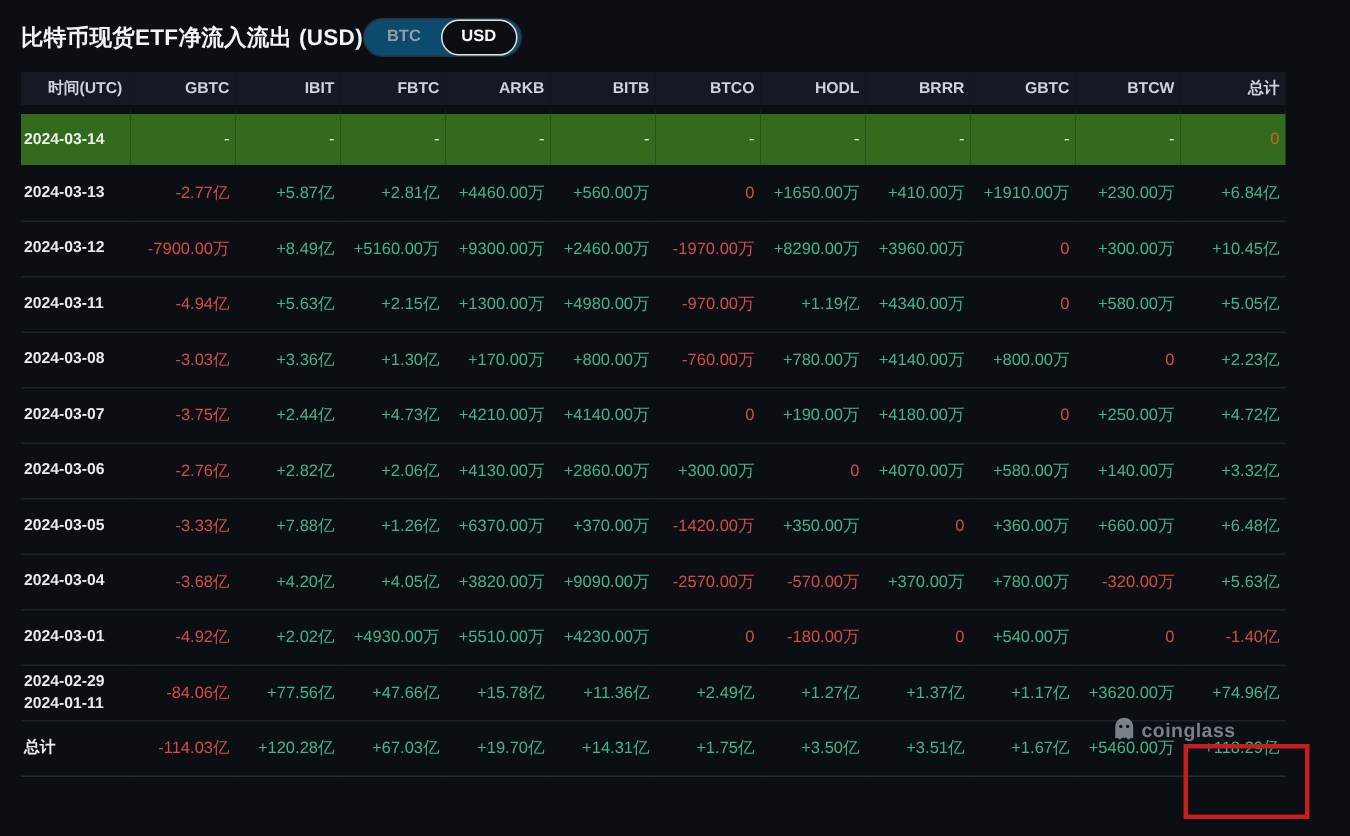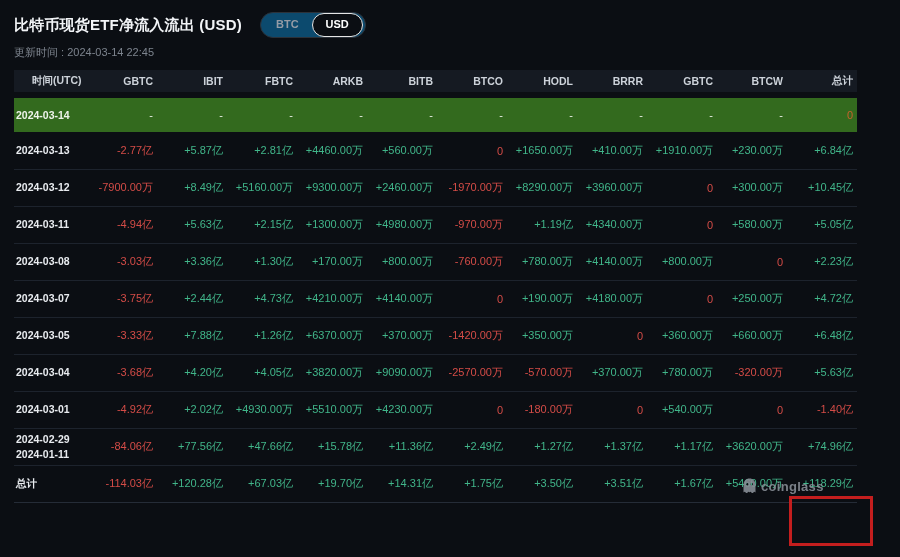--- a/index.html
+++ b/index.html
@@ -7,21 +7,21 @@
   body {
     background:#0b0e13;
     font-family:"Liberation Sans","DejaVu Sans",sans-serif;
     color:#dfe3e8;
     position:relative;
     overflow:hidden;
   }
   .page { position:absolute; inset:0; }
 
   
-  .topbar { display:flex; align-items:center; gap:18px; padding:12px 0 0 14px; }
+  .topbar { display:flex; align-items:center; padding:12px 0 0 14px; }
   .title { font-size:15px; font-weight:bold; color:#f2f4f7; letter-spacing:.2px; }
   .toggle {
     display:inline-flex; align-items:center;
     background:#0c4a6e; border:1px solid #2c323a;
     border-radius:16px; padding:2px; height:26px;
   }
   .toggle button {
     border:none; background:transparent; color:#959ca6;
     font-family:inherit; font-size:11px; font-weight:bold;
     padding:3px 13px; border-radius:13px; cursor:pointer; line-height:1.4;
@@ -84,21 +84,20 @@
 <div class="page">
 
   <div class="topbar">
     <div class="title">比特币现货ETF净流入流出 (USD)</div>
     <div class="toggle">
       <button>BTC</button>
       <button class="active">USD</button>
     </div>
   </div>
 
-  <div class="updated">更新时间 : 2024-03-14 22:45</div>
 
   <table>
     <colgroup>
       <col class="c-date">
         <col class="c-num">
         <col class="c-num">
         <col class="c-num">
       <col class="c-num">
         <col class="c-num">
         <col class="c-num">
@@ -203,20 +202,34 @@
           <td class="pos">+4210.00万</td>
           <td class="pos">+4140.00万</td>
           <td class="neg">0</td>
           <td class="pos">+190.00万</td>
           <td class="pos">+4180.00万</td>
           <td class="neg">0</td>
           <td class="pos">+250.00万</td>
           <td class="pos">+4.72亿</td>
         </tr>
         <tr>
+          <td class="date-col">2024-03-06</td>
+          <td class="neg">-2.76亿</td>
+          <td class="pos">+2.82亿</td>
+          <td class="pos">+2.06亿</td>
+          <td class="pos">+4130.00万</td>
+          <td class="pos">+2860.00万</td>
+          <td class="pos">+300.00万</td>
+          <td class="neg">0</td>
+          <td class="pos">+4070.00万</td>
+          <td class="pos">+580.00万</td>
+          <td class="pos">+140.00万</td>
+          <td class="pos">+3.32亿</td>
+        </tr>
+        <tr>
           <td class="date-col">2024-03-05</td>
           <td class="neg">-3.33亿</td>
           <td class="pos">+7.88亿</td>
           <td class="pos">+1.26亿</td>
           <td class="pos">+6370.00万</td>
           <td class="pos">+370.00万</td>
           <td class="neg">-1420.00万</td>
           <td class="pos">+350.00万</td>
           <td class="neg">0</td>
           <td class="pos">+360.00万</td>

